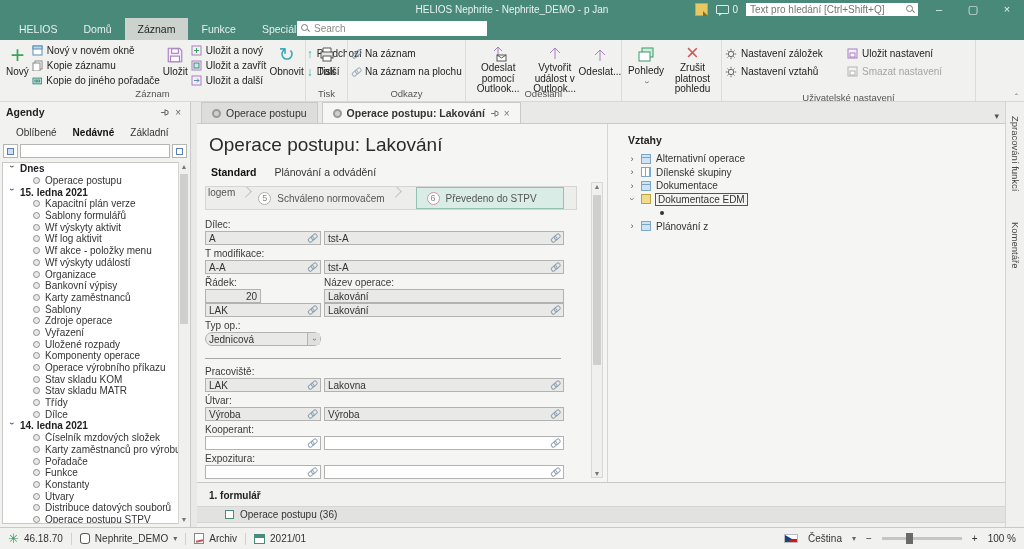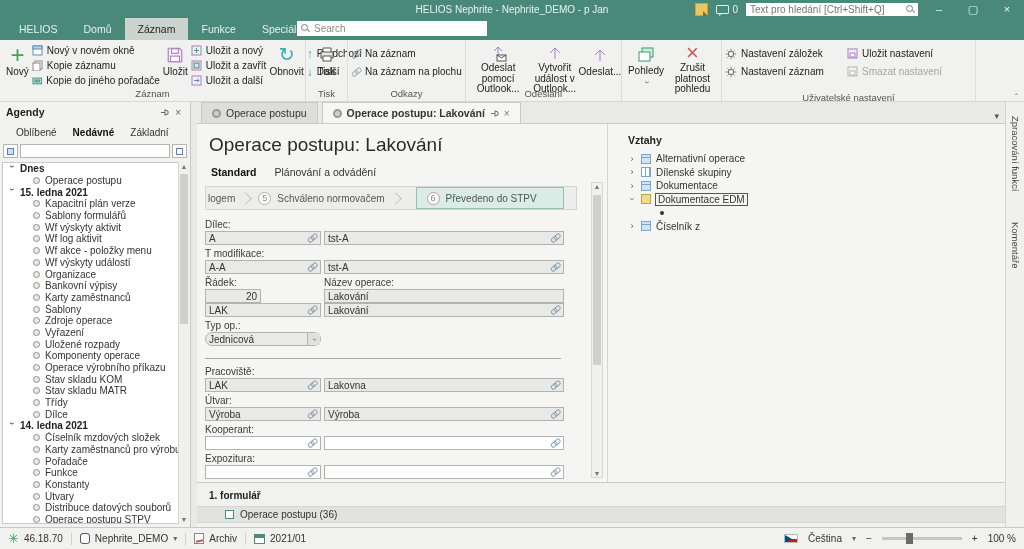--- a/index.html
+++ b/index.html
@@ -85,21 +85,21 @@
   .dtab.active { background:#f6f6f4; font-weight:bold; }
   .dtab .ring { width:9px; height:9px; border:2px solid #9a9a98; border-radius:50%; background:#cfcfcd; }
   .dtab .pin, .dtab .x { color:#777; font-weight:normal; font-size:10px; }
   .dtab-more { margin-left:auto; color:#555; font-size:9px; padding:0 6px 2px; }
 
   .doc-body { position:absolute; left:0; top:22px; width:808px; height:403px; background:#f5f5f3; }
   .form-pane { position:absolute; left:0; top:0; width:408px; height:358px; overflow:hidden; }
   .h1 { font-size:19px; color:#2b2b2b; padding:10px 0 0 12px; font-weight:400; }
   .sub-tabs { display:flex; gap:18px; padding:10px 0 6px 14px; font-size:10.5px; }
   .sub-tab.active { font-weight:bold; color:#111; }
-  .wizard { margin:2px 0 0 8px; width:372px; height:24px; background:#ededeb; border:1px solid #d5d5d3; display:flex; align-items:center; overflow:hidden; position:relative; }
+  .wizard { margin:2px 0 0 8px; width:372px; height:24px; background:#ededeb; border:1px solid #d5d5d3; display:flex; overflow:hidden; position:relative; }
   .wz-part { color:#555; padding-left:2px; white-space:nowrap; }
   .wz-sep { width:9px; height:9px; border-top:1px solid #c2c2c0; border-right:1px solid #c2c2c0; transform:rotate(45deg); margin:0 8px 0 6px; flex:0 0 auto; }
   .wz-step { display:flex; align-items:center; gap:6px; white-space:nowrap; color:#555; }
   .wz-num { width:13px; height:13px; border:1px solid #b0b0ae; border-radius:50%; display:flex; align-items:center; justify-content:center; font-size:9px; color:#888; background:#fff; }
   .wz-step.current { background:#d9ece6; border:1px solid #93c2b2; height:22px; padding:0 26px 0 10px; margin-left:8px; }
   .wz-step.current .wz-num { border-color:#cf93a2; }
 
   .fields { padding:6px 0 0 8px; width:392px; }
   .f-label { color:#3a3a3a; padding:3px 0 1px 0; }
   .f-row { display:flex; gap:3px; }
@@ -402,21 +402,21 @@
                 <circle cx="7" cy="7" r="3.1" fill="none" stroke="#555"></circle>
                 <path d="M7 1v2M7 11v2M1 7h2M11 7h2M2.9 2.9l1.4 1.4M9.7 9.7l1.4 1.4M11.1 2.9L9.7 4.3M4.3 9.7l-1.4 1.4" stroke="#555"></path>
               </svg>
             <span>Nastavení záložek</span>
           </div>
           <div class="sbtn">
             <svg width="12" height="12" viewBox="0 0 14 14">
                 <circle cx="7" cy="7" r="3.1" fill="none" stroke="#555"></circle>
                 <path d="M7 1v2M7 11v2M1 7h2M11 7h2M2.9 2.9l1.4 1.4M9.7 9.7l1.4 1.4M11.1 2.9L9.7 4.3M4.3 9.7l-1.4 1.4" stroke="#555"></path>
               </svg>
-            <span>Nastavení záznam</span>
+            <span>Nastavení vztahů</span>
           </div>
         </div>
         <div class="scol mid" style="width:120px;">
           <div class="sbtn">
             <svg width="11" height="11" viewBox="0 0 11 11">
                 <rect x="1" y="1" width="9" height="9" fill="#f6eefb" stroke="#a87fc0"></rect>
                 <rect x="3" y="5" width="5" height="4" fill="#fff" stroke="#a87fc0"></rect>
               </svg>
             <span>Uložit nastavení</span>
           </div>
@@ -854,21 +854,21 @@
 
               <div class="v-row bullet">
 
                 <span class="v-ic dot"></span>
 
               </div>
 
               <div class="v-row">
                 <span class="v-chev closed">›</span>
                 <span class="v-ic cube"></span>
-                <span class="v-lbl">Číselník z</span>
+                <span class="v-lbl">Plánování z</span>
               </div>
             </div>
         </div>
 
         <div class="doc-footer">
           <div class="df-title">1. formulář</div>
           <div class="df-row">
             <span class="df-check"></span>
             <span>Operace postupu (36)</span>
           </div>

